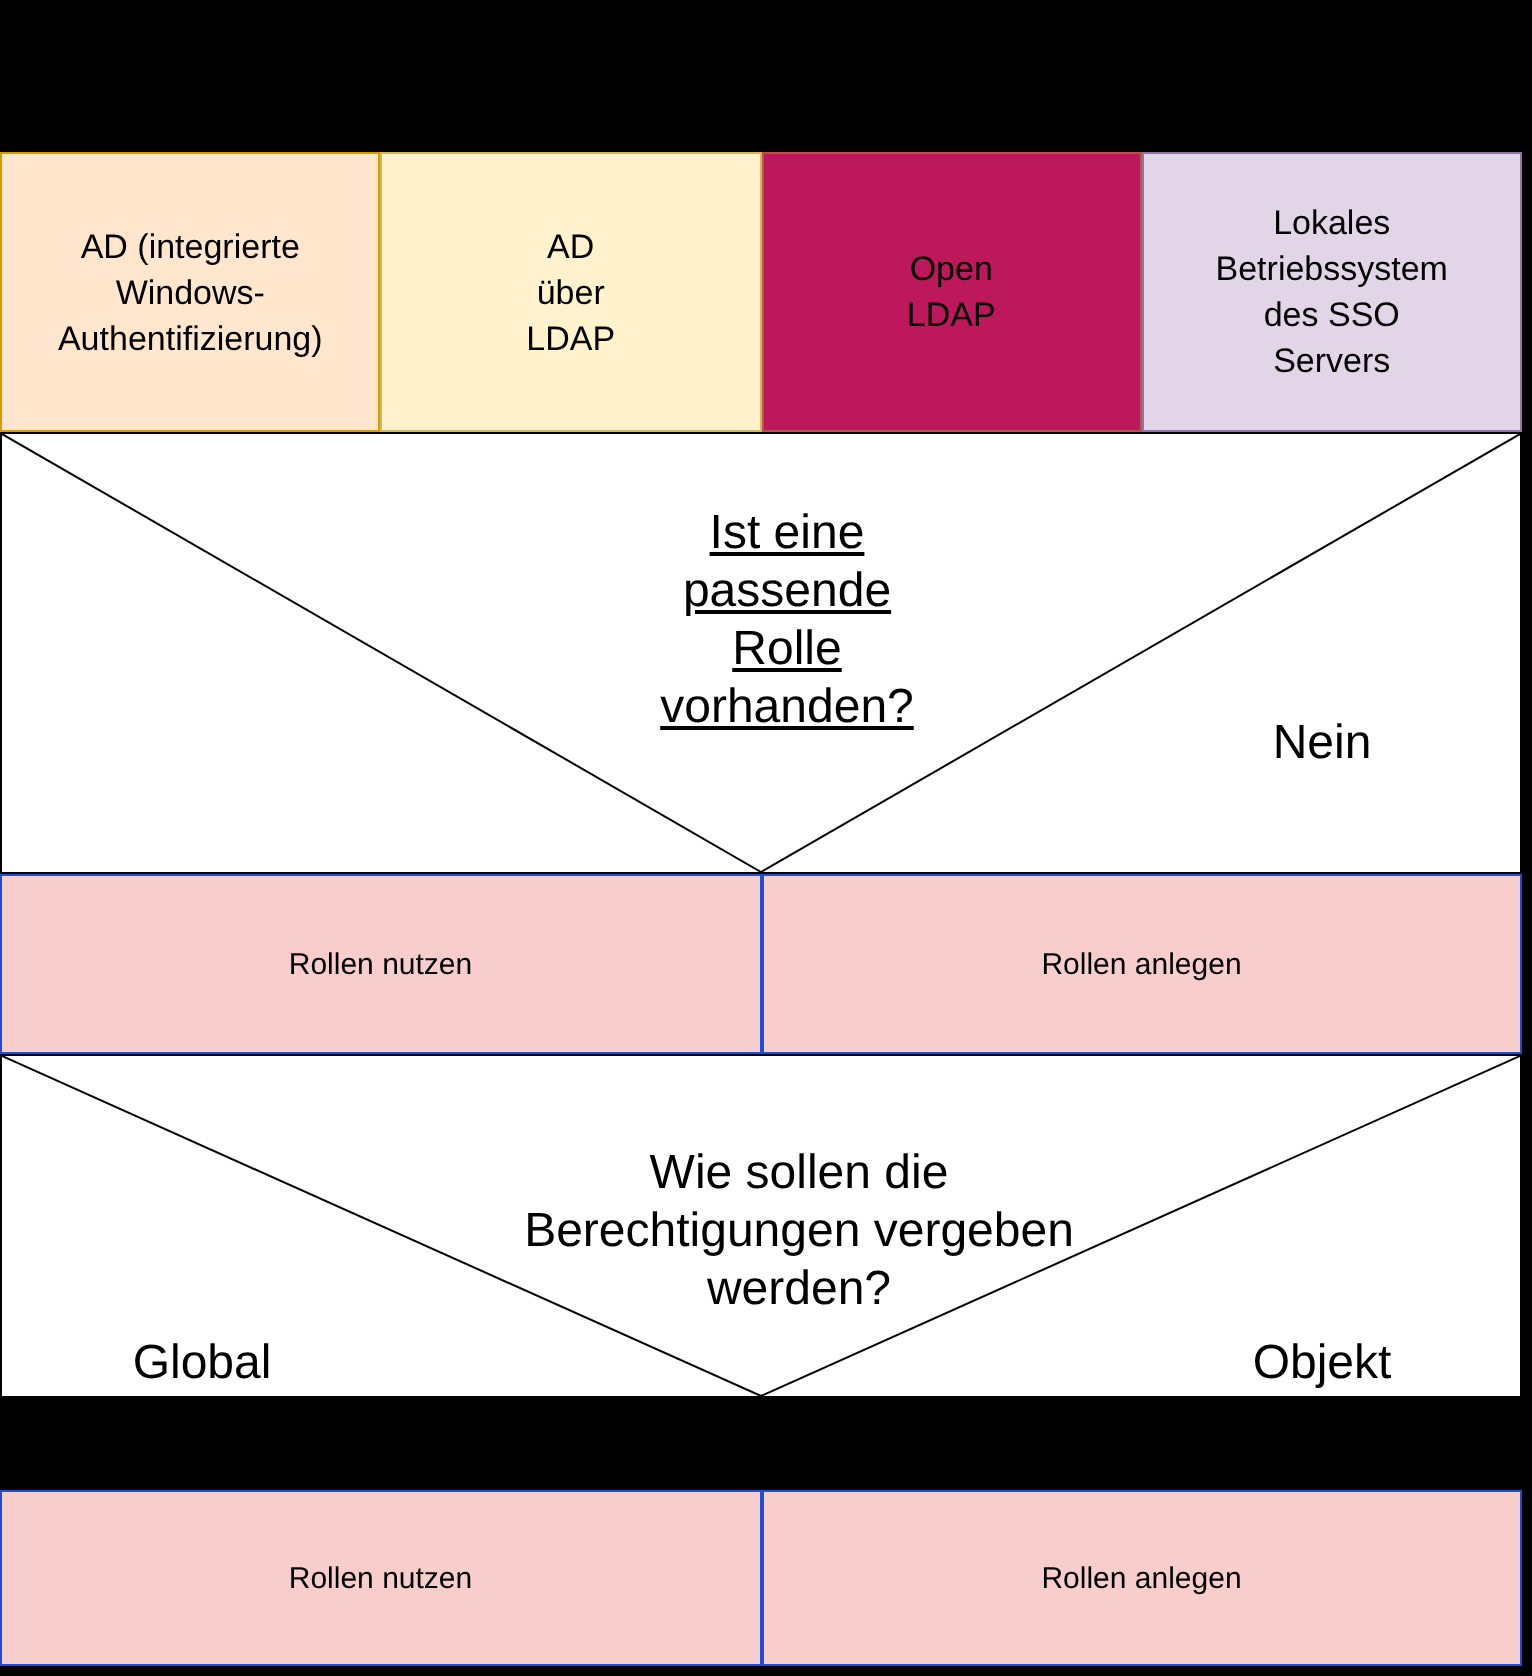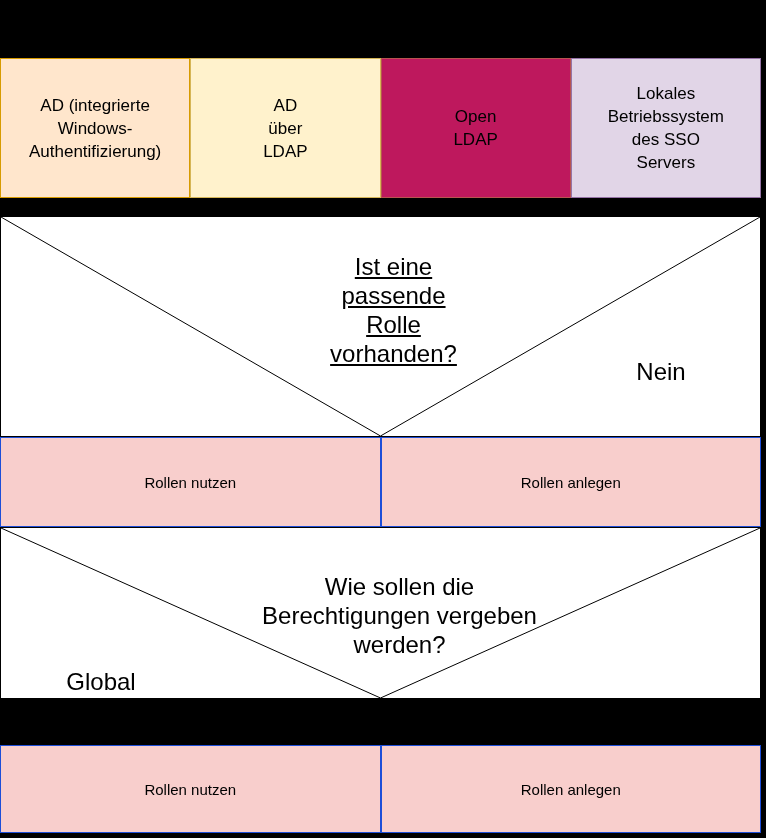--- a/index.html
+++ b/index.html
@@ -17,21 +17,21 @@
   }
   .diagram {
     position: absolute;
     left: 0; top: 0;
     width: 761px;
     height: 833px;
   }
   
   .source-row {
     position: absolute;
-    left: 0; top: 58px;
+    left: 0; top: 76px;
     width: 761px; height: 140px;
     display: flex;
   }
   .source-box {
     flex: 1 1 0;
     border: 1px solid #000;
     display: flex;
     align-items: center;
     justify-content: center;
     text-align: center;
@@ -153,20 +153,21 @@
 
     <div class="decision decision-2">
       <svg xmlns="http://www.w3.org/2000/svg">
         <line x1="0" y1="0" x2="50%" y2="100%" stroke="#000000" stroke-width="1"></line>
         <line x1="100%" y1="0" x2="50%" y2="100%" stroke="#000000" stroke-width="1"></line>
       </svg>
       <div class="question">Wie sollen die
 Berechtigungen vergeben
 werden?</div>
       <div class="side-label left">Global</div>
+      <div class="side-label right">Objekt</div>
     </div>
 
     <div class="action-row action-row-2">
       <div class="action-box">
         <span>Rollen nutzen</span>
       </div>
       <div class="action-box">
         <span>Rollen anlegen</span>
       </div>
     </div>

